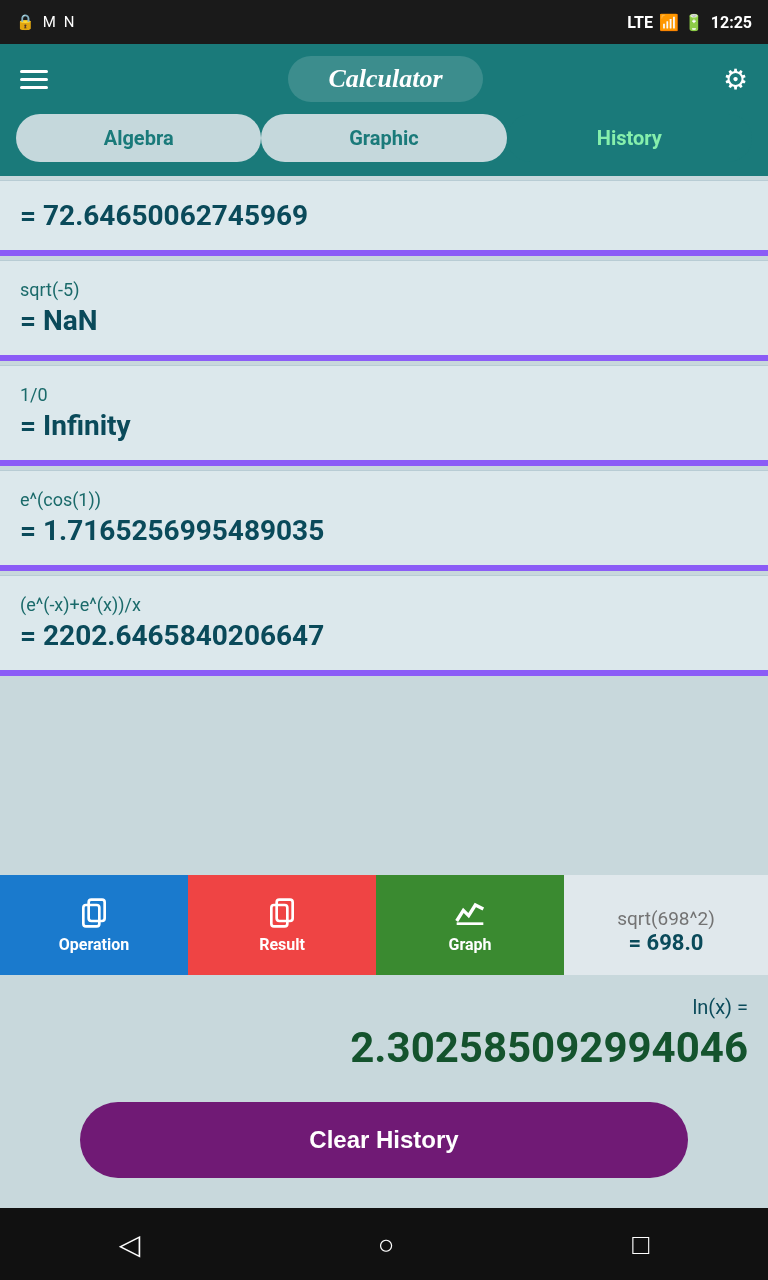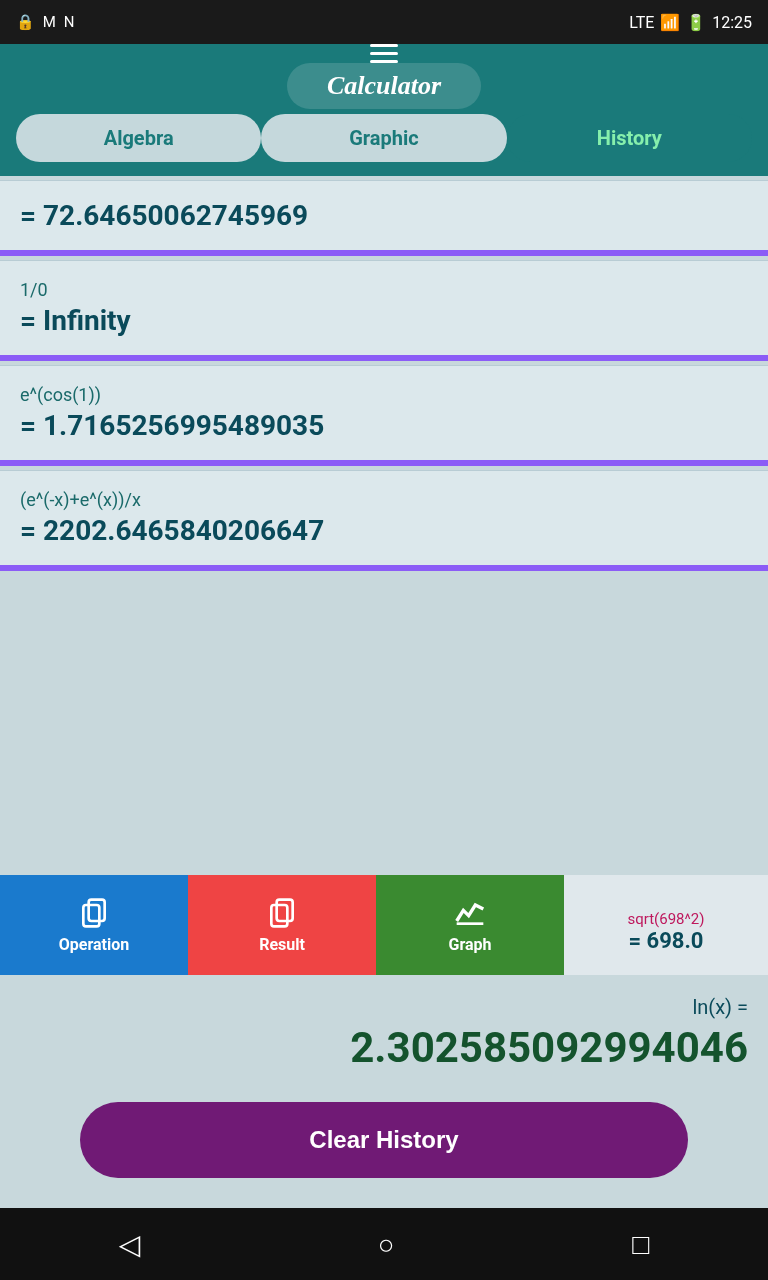--- a/index.html
+++ b/index.html
@@ -18,31 +18,30 @@
       background: #1a1a1a;
       height: 44px;
       display: flex;
       align-items: center;
       justify-content: space-between;
       padding: 0 16px;
       color: white;
       font-size: 15px;
     }
     .status-left { display: flex; align-items: center; gap: 8px; }
-    .status-right { display: flex; align-items: flex-start; gap: 6px; font-size: 16px; font-weight: normal; }
+    .status-right { display: flex; align-items: flex-start; gap: 6px; font-size: 16px; font-weight: bold; }
 
     
     .header {
       background: #1a7a7a;
       height: 70px;
       display: flex;
       align-items: center;
       justify-content: space-between;
       padding: 0 20px;
-      flex-direction: column;
     }
     .header-menu {
       display: flex; flex-direction: column; gap: 5px; cursor: pointer;
     }
     .header-menu span {
       display: block; width: 28px; height: 3px; background: white; border-radius: 2px;
     }
     .header-title-wrap {
       background: rgba(255,255,255,0.15);
       border-radius: 30px;
@@ -129,22 +128,22 @@
     .action-last {
       flex: 1;
       background: #e0e8ec;
       display: flex;
       flex-direction: column;
       align-items: center;
       justify-content: center;
       padding: 8px;
     }
     .action-last-expr {
-      font-size: 15px;
-      color: #be185d;
+      font-size: 19px;
+      color: #737373;
       text-align: center;
       margin-top: 12px;
     }
     .action-last-result {
       font-size: 22px;
       font-weight: bold;
       color: #0a4a5a;
     }
 
     
@@ -233,20 +232,24 @@
   <div class="tab">Graphic</div>
   <div class="tab active">History</div>
 </div>
 
 <div class="history-list">
 
   <div class="history-item">
     <div class="history-result">= 72.64650062745969</div>
   </div>
 
+  <div class="history-item">
+    <div class="history-expr">sqrt(-5)</div>
+    <div class="history-result">= NaN</div>
+  </div>
 
   <div class="history-item">
     <div class="history-expr">1/0</div>
     <div class="history-result">= Infinity</div>
   </div>
 
   <div class="history-item">
     <div class="history-expr">e^(cos(1))</div>
     <div class="history-result">= 1.7165256995489035</div>
   </div>

